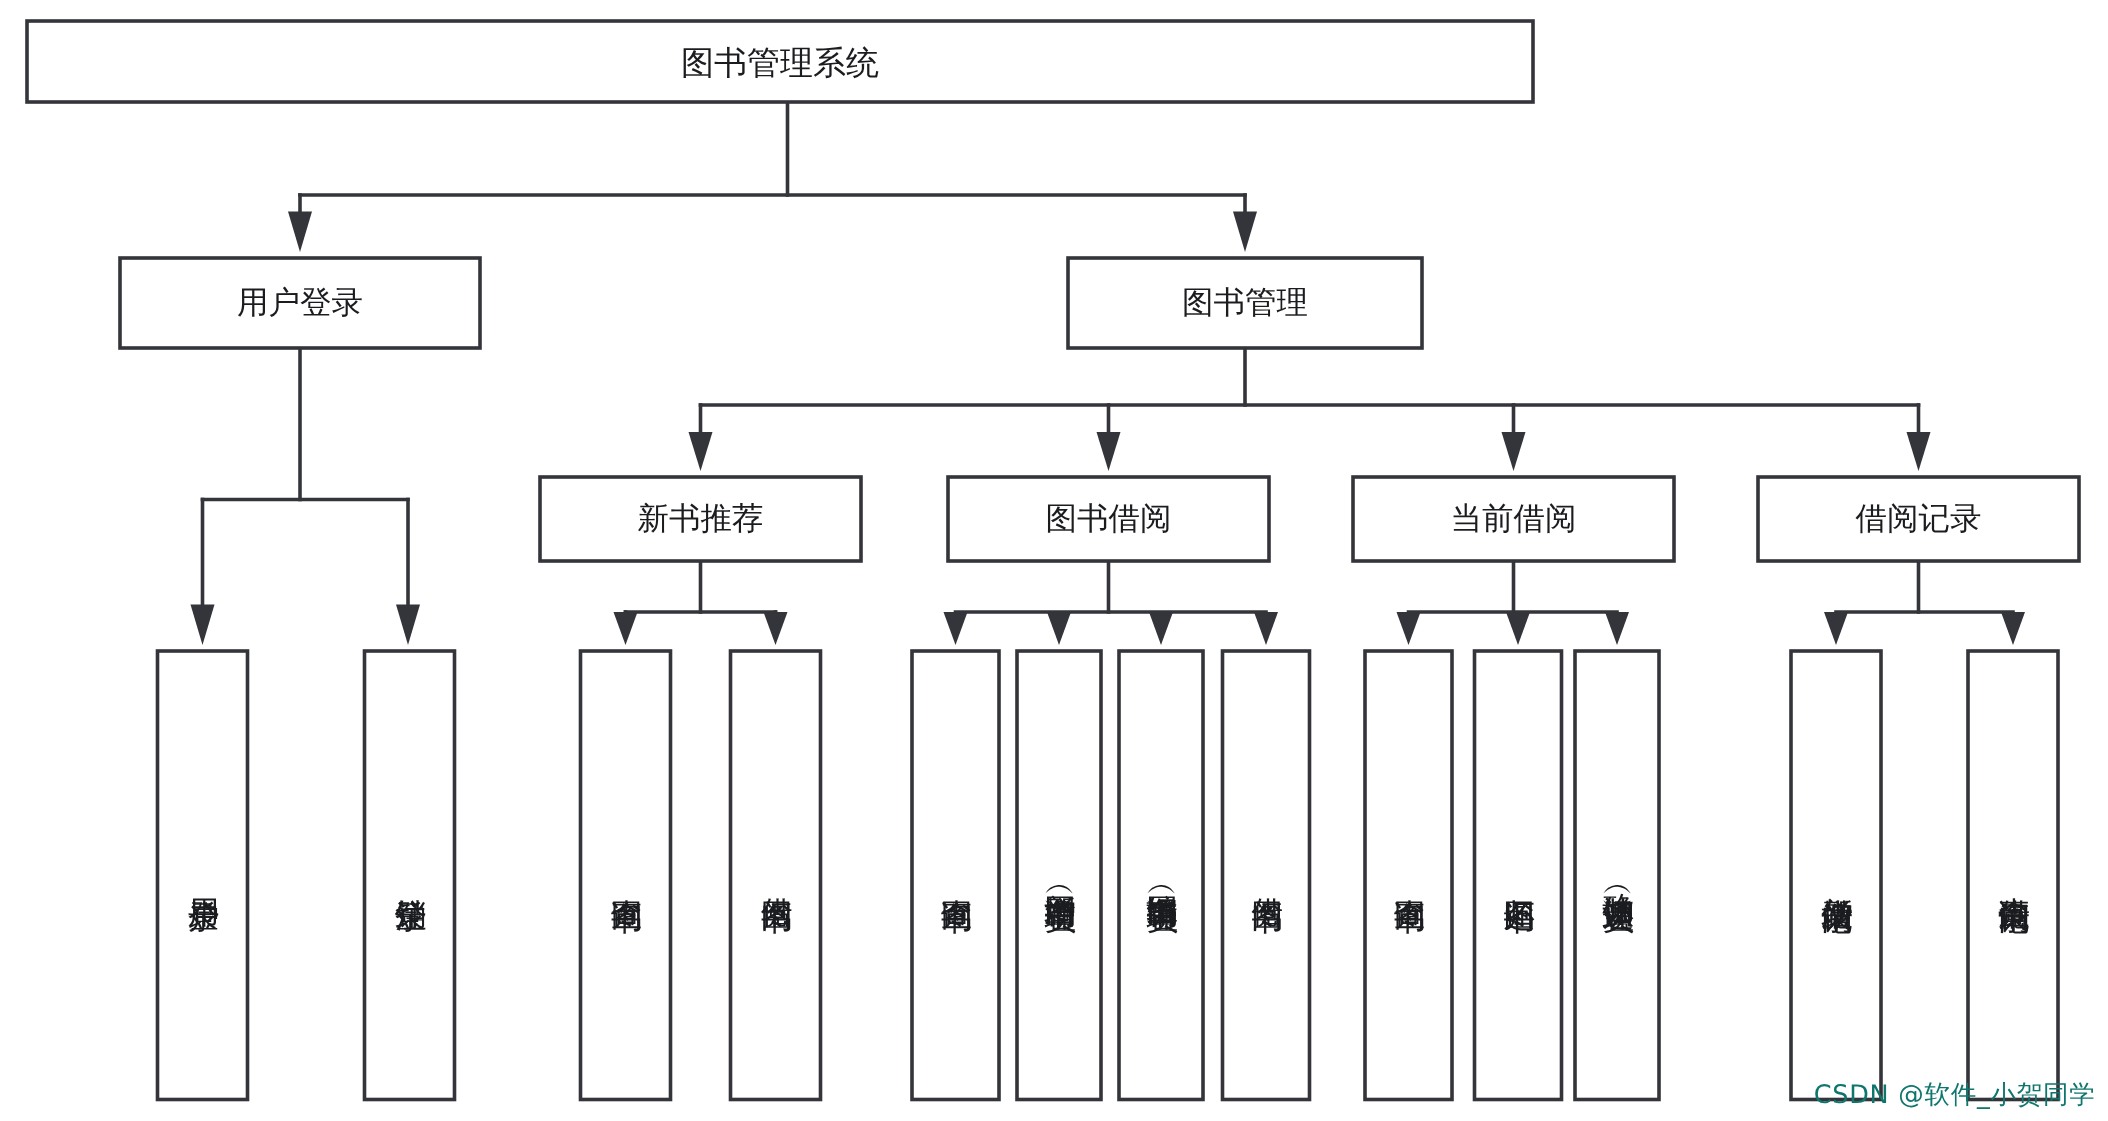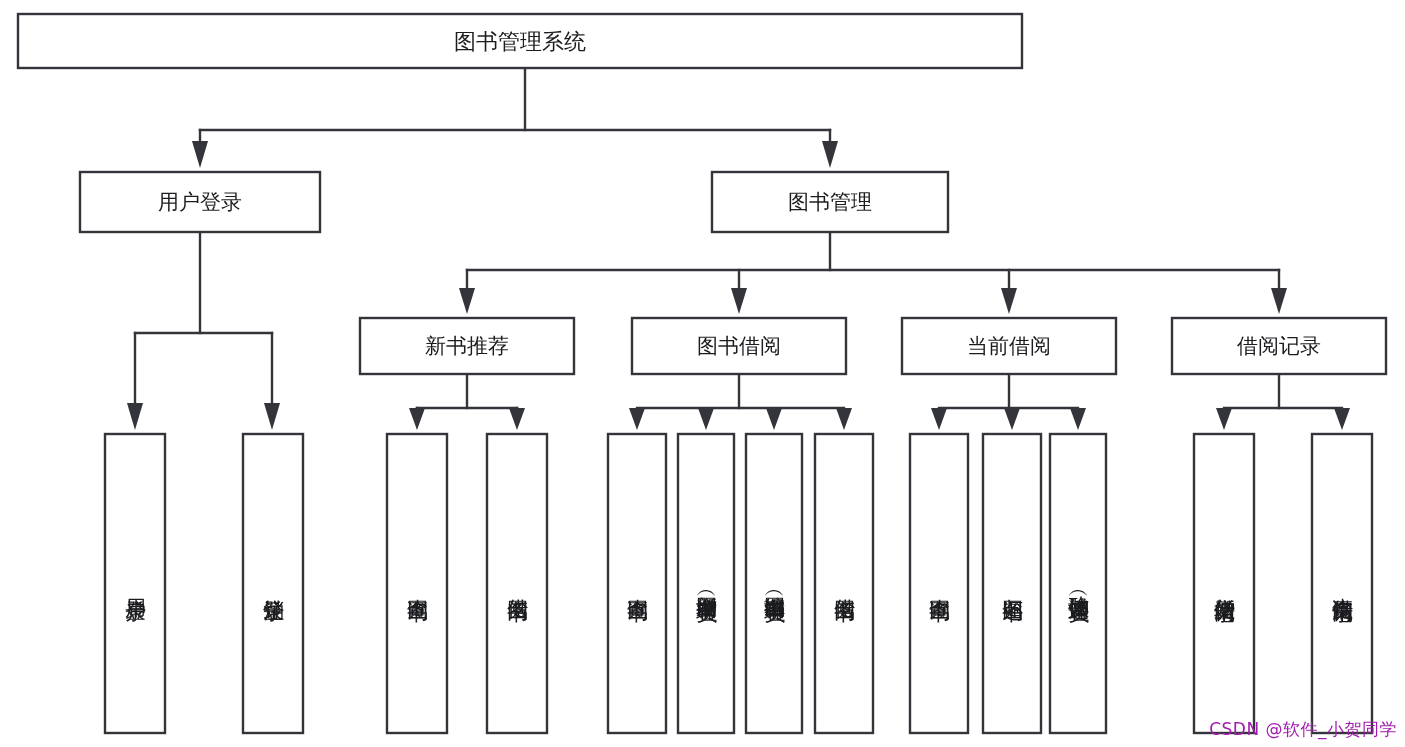--- a/index.html
+++ b/index.html
@@ -67,21 +67,21 @@
     letter-spacing: 1px;
     white-space: nowrap;
     text-align: center;
   }
   #watermark {
     position: absolute;
     right: 8px;
     bottom: 6px;
     font-family: "DejaVu Sans", "Liberation Sans", sans-serif;
     font-size: 17px;
-    color: #a21caf;
+    color: #0f766e;
     letter-spacing: 0.5px;
     white-space: nowrap;
   }
 </style>
 </head>
 <body>
 
 <div id="diagram-root">
 
   <svg id="flow-svg" viewBox="0 0 1405 747">

